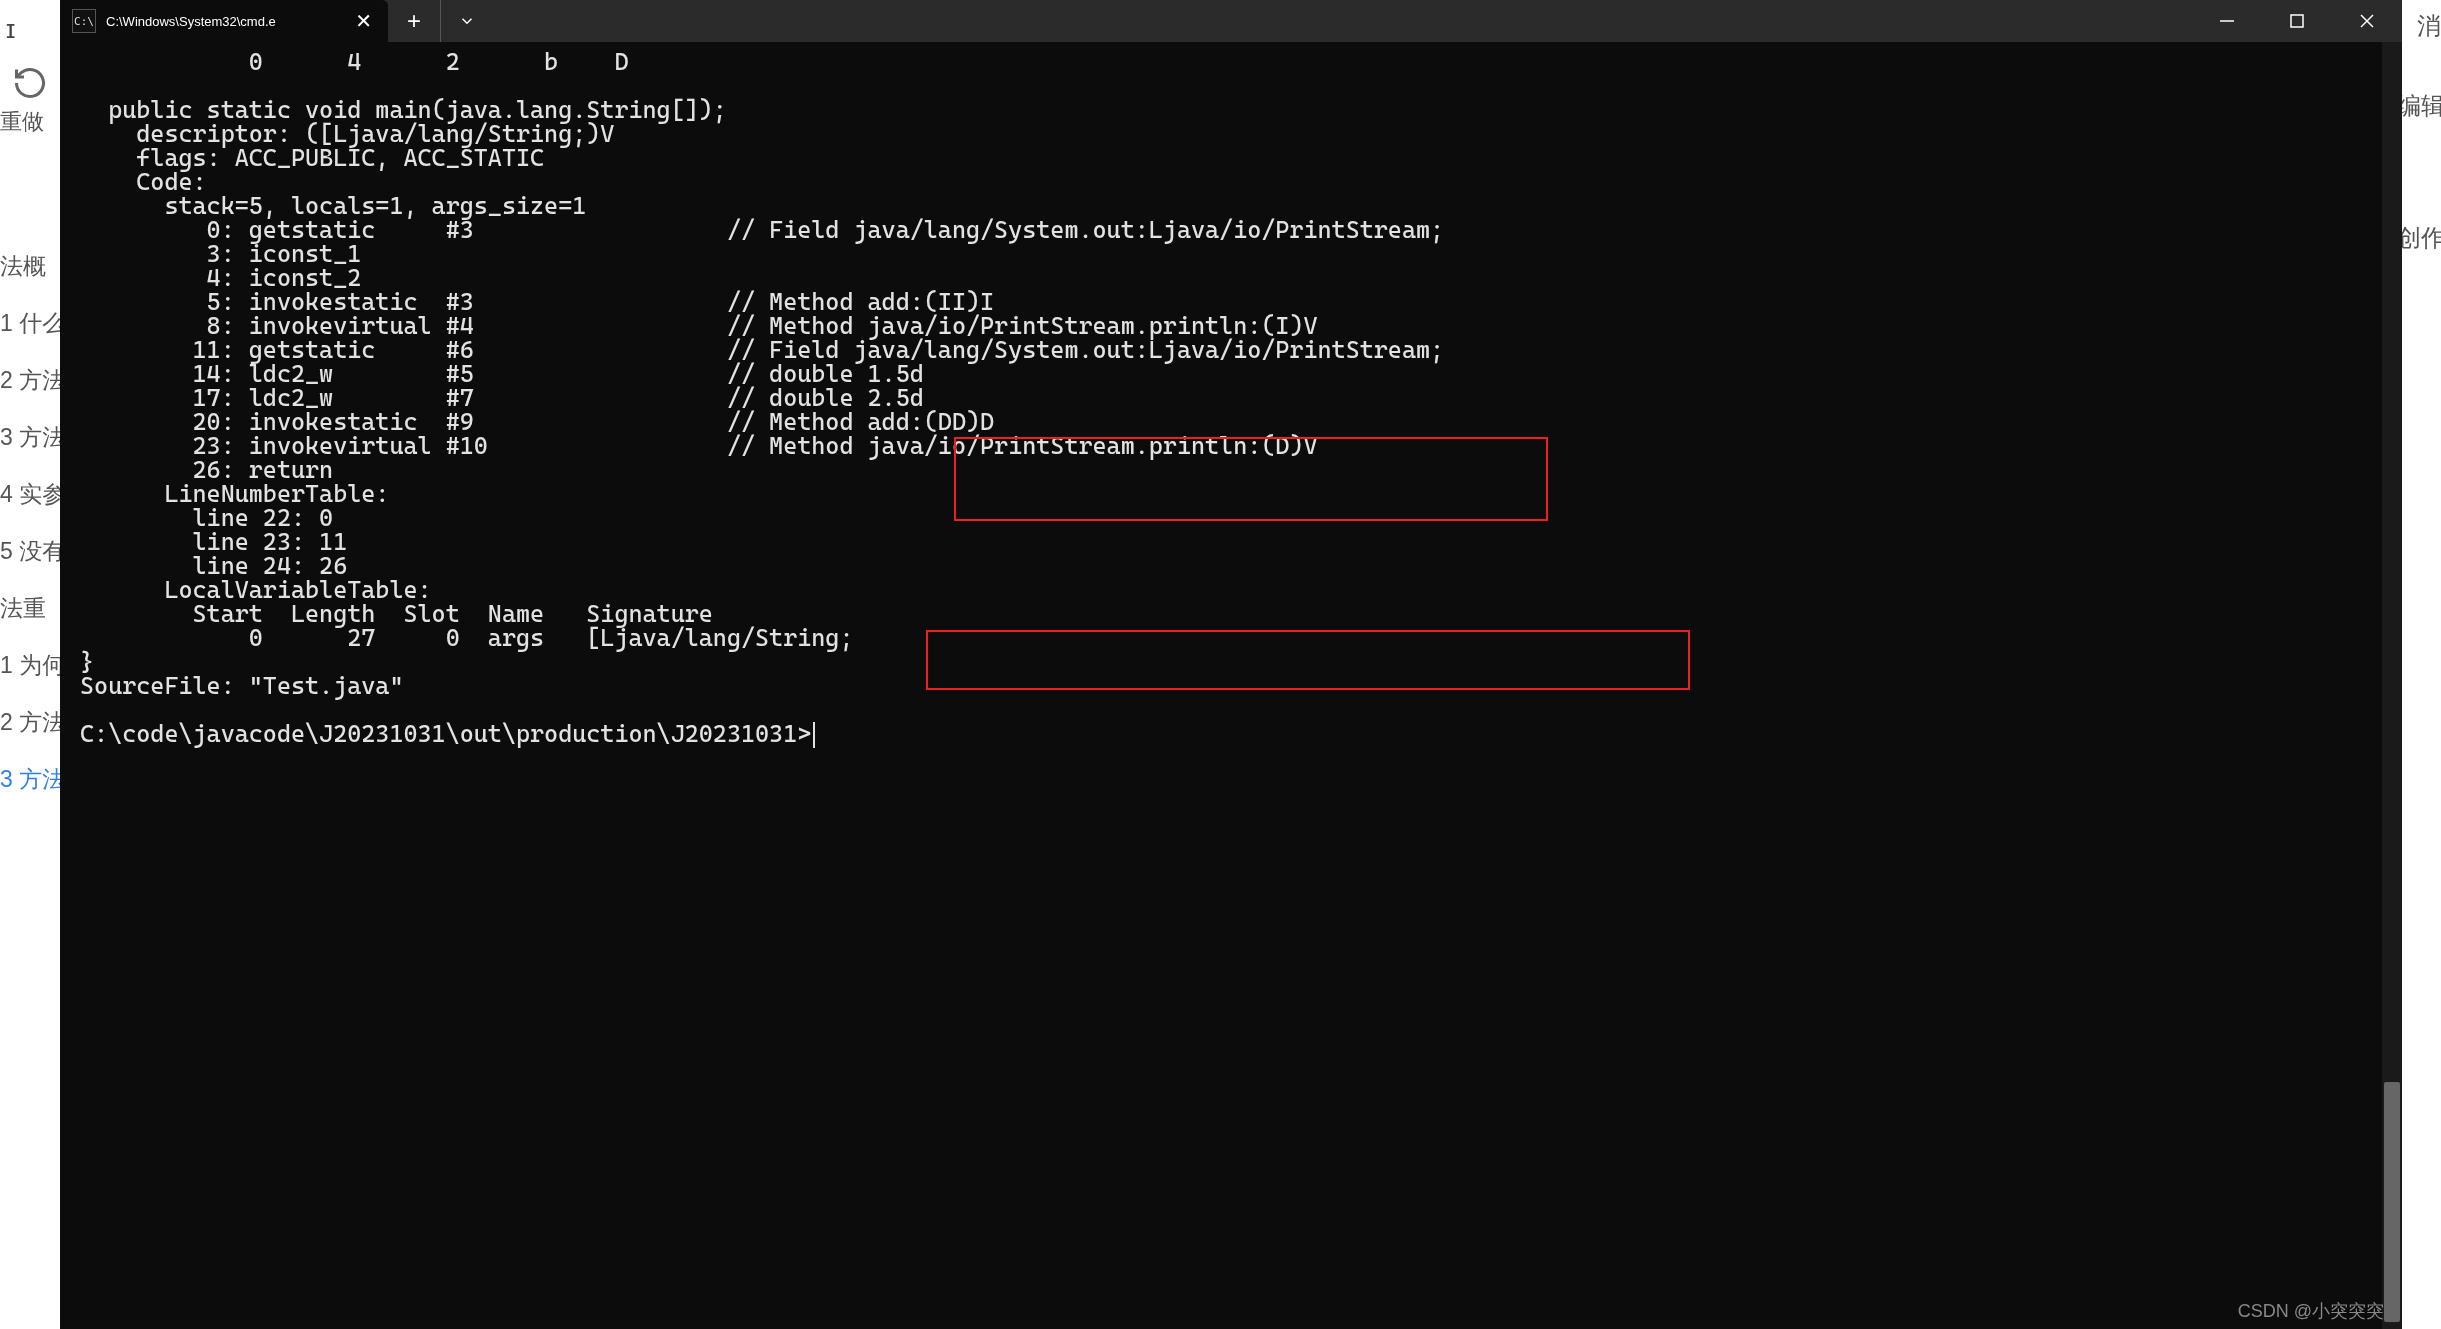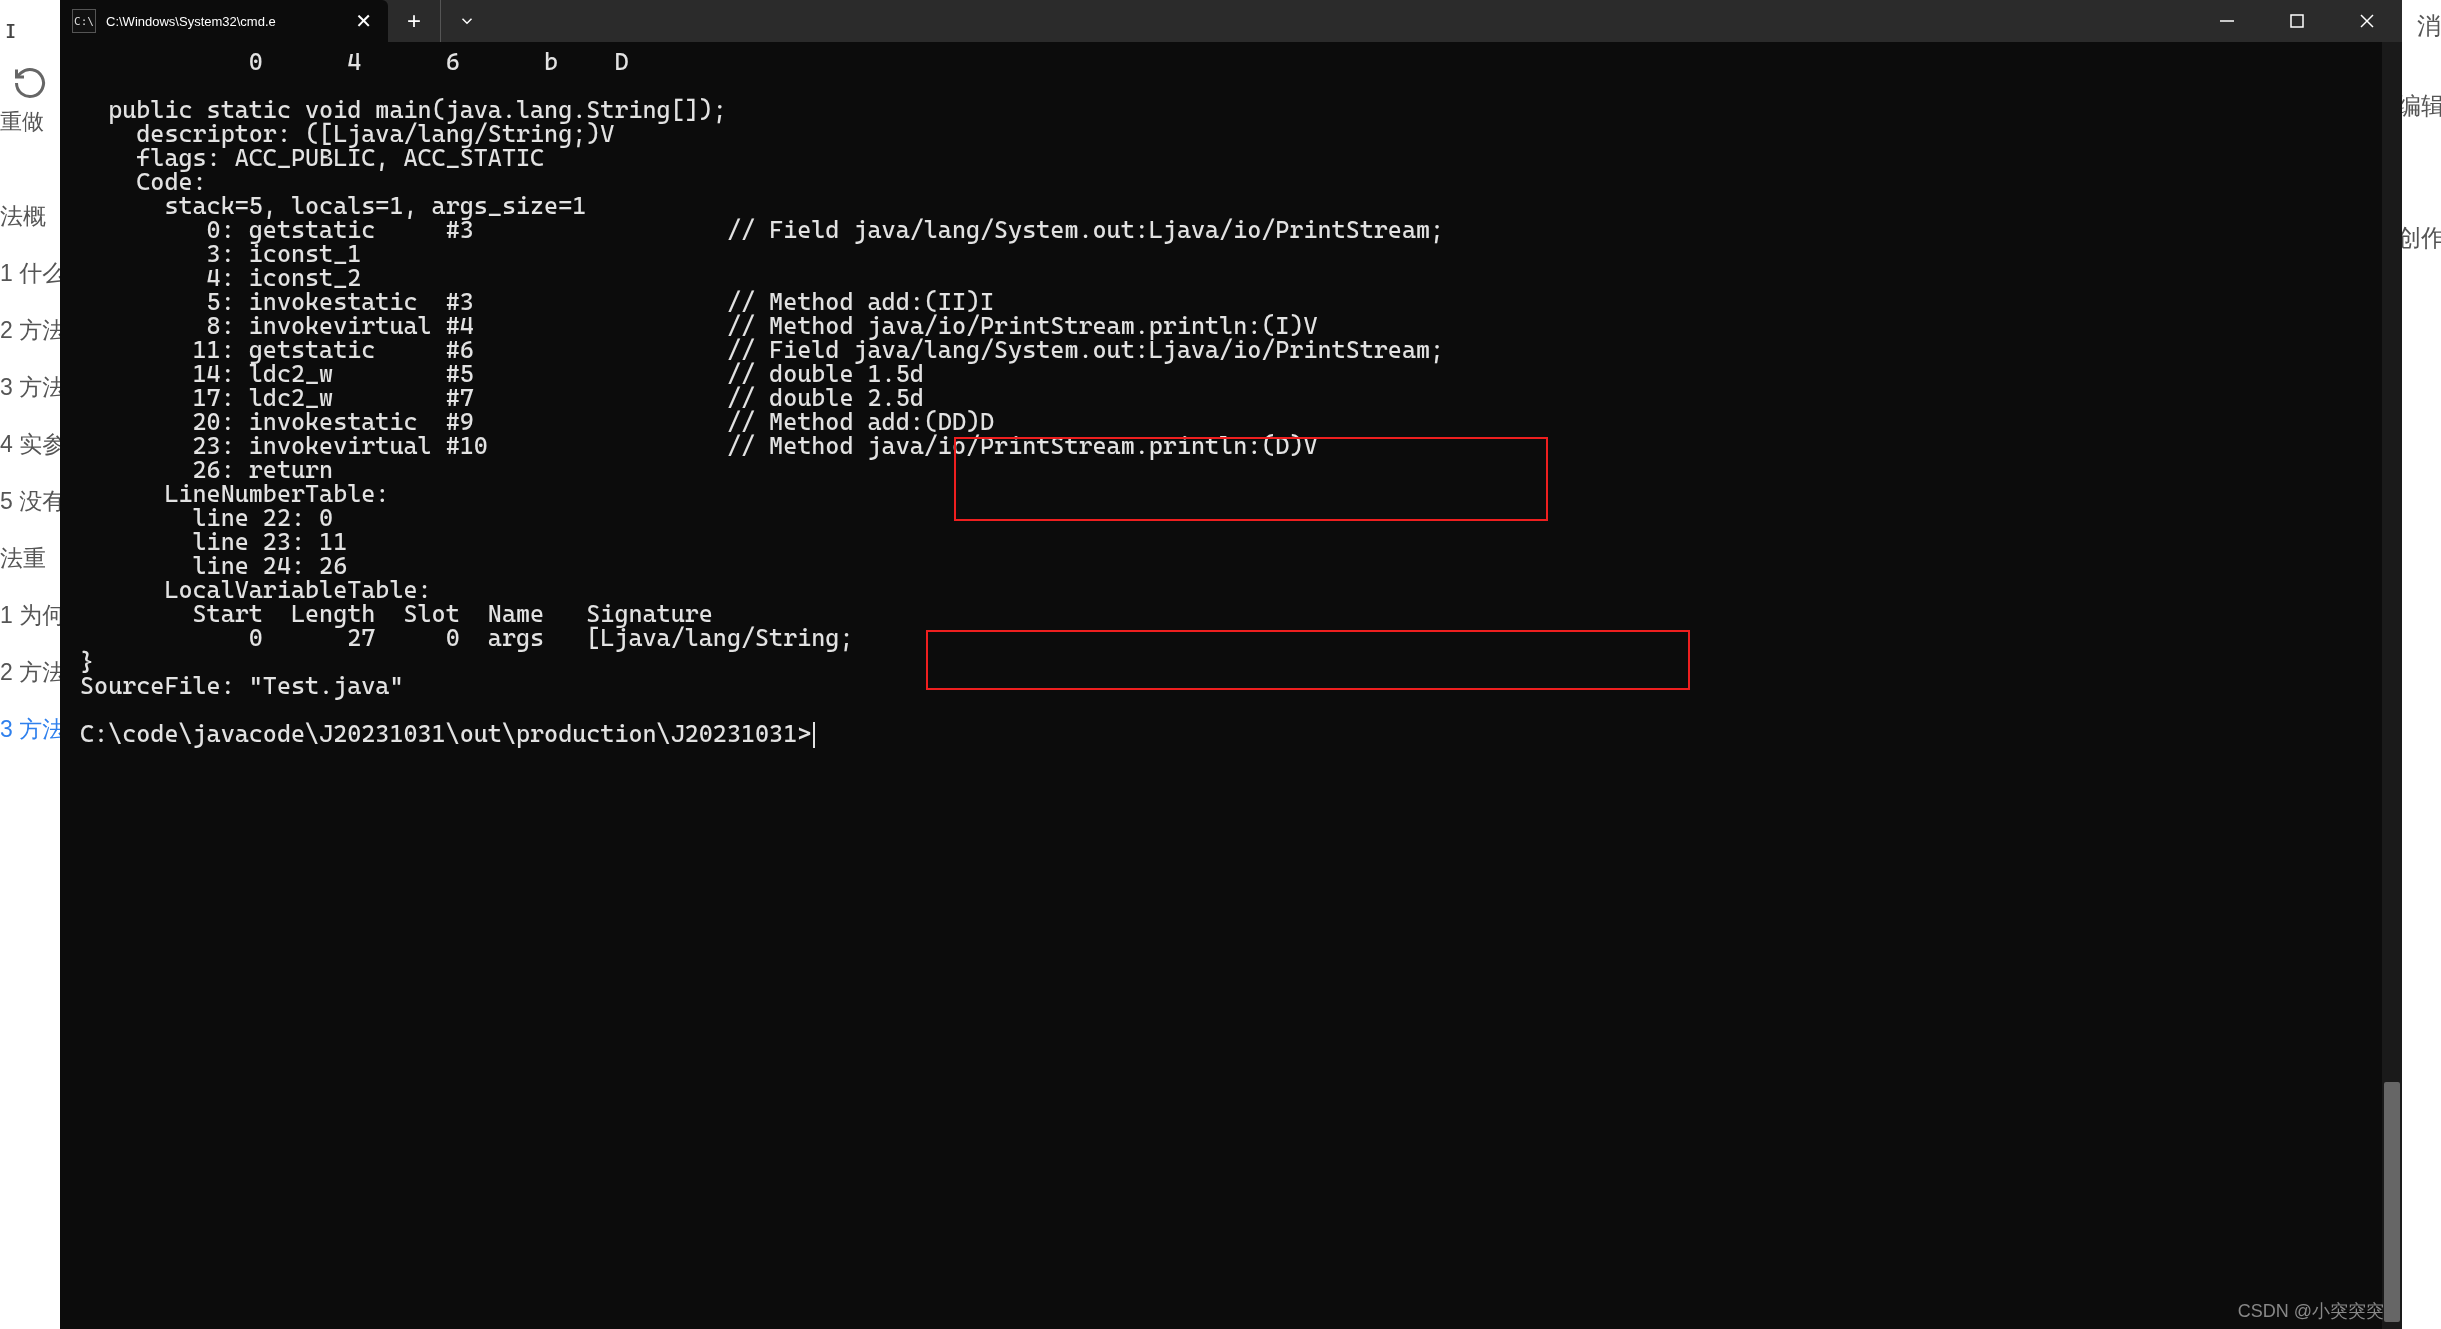--- a/index.html
+++ b/index.html
@@ -4,21 +4,21 @@
 <style>
 html,body{margin:0;padding:0;height:100%;width:100%;background:#f6f6f6;font-family:"Segoe UI",Arial,sans-serif;overflow:hidden;}
 .desktop{position:relative;width:2441px;height:1329px;background:#ffffff;}
 
 
 .left-strip{position:absolute;left:0;top:0;width:60px;height:1329px;background:#ffffff;border-right:1px solid #e8e8e8;}
 .left-strip .top-area{height:45px;display:flex;align-items:flex-end;justify-content:flex-start;font-size:26px;color:#444;padding-left:6px;}
 .left-strip .refresh{margin-top:20px;display:flex;justify-content:center;}
 .left-strip .refresh svg{width:36px;height:36px;stroke:#666;}
 .left-strip .label{font-size:22px;color:#555;text-align:left;margin-top:6px;}
-.left-strip .items{margin-top:64px;display:flex;flex-direction:column;gap:26px;align-items:flex-start;padding-left:0;}
+.left-strip .items{margin-top:114px;display:flex;flex-direction:column;gap:26px;align-items:flex-start;padding-left:0;}
 .left-strip .item{font-size:23px;color:#555;white-space:nowrap;padding-left:0;}
 .left-strip .item.active{color:#2f80ed;}
 
 
 .right-strip{position:absolute;right:0;top:0;width:44px;height:1329px;background:#ffffff;border-left:1px solid #e8e8e8;}
 .right-strip .r-item{font-size:24px;color:#555;text-align:right;padding-right:0;white-space:nowrap;}
 
 
 .term-window{position:absolute;left:60px;top:0;width:2342px;height:1329px;background:#0c0c0c;color:#cccccc;}
 .titlebar{height:42px;background:#2b2b2b;display:flex;align-items:stretch;}
@@ -107,21 +107,21 @@
           </svg>
       </div>
       <div class="win-btn">
         <svg width="18" height="18" viewBox="0 0 18 18">
             <line x1="3" y1="3" x2="15" y2="15" stroke-width="1.5"></line>
             <line x1="15" y1="3" x2="3" y2="15" stroke-width="1.5"></line>
           </svg>
       </div>
     </div>
 
-    <div class="term-body" id="term-body"><span>            0      4      6      b    D</span>
+    <div class="term-body" id="term-body"><span>            0      4      2      b    D</span>
 <span></span>
 <span>  public static void main(java.lang.String[]);</span>
 <span>    descriptor: ([Ljava/lang/String;)V</span>
 <span>    flags: ACC_PUBLIC, ACC_STATIC</span>
 <span>    Code:</span>
 <span>      stack=5, locals=1, args_size=1</span>
 <span>         0: getstatic     #3                  // Field java/lang/System.out:Ljava/io/PrintStream;</span>
 <span>         3: iconst_1</span>
 <span>         4: iconst_2</span>
 <span>         5: invokestatic  #3                  // Method add:(II)I</span>

